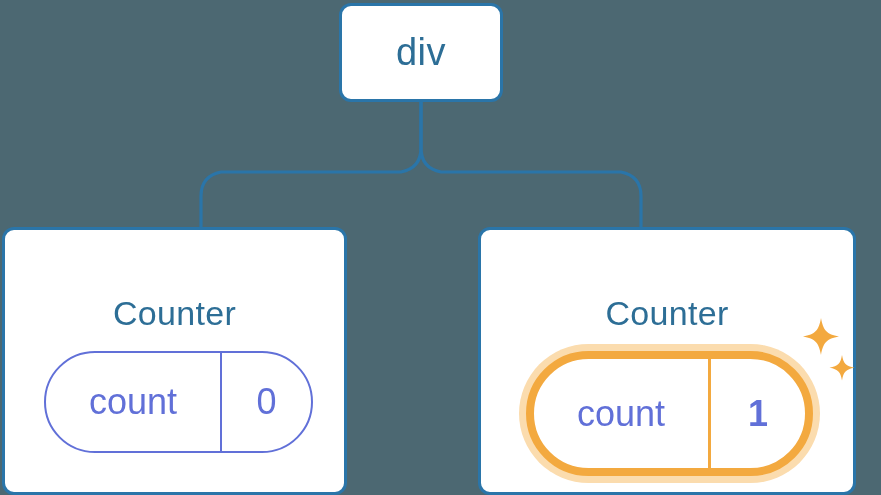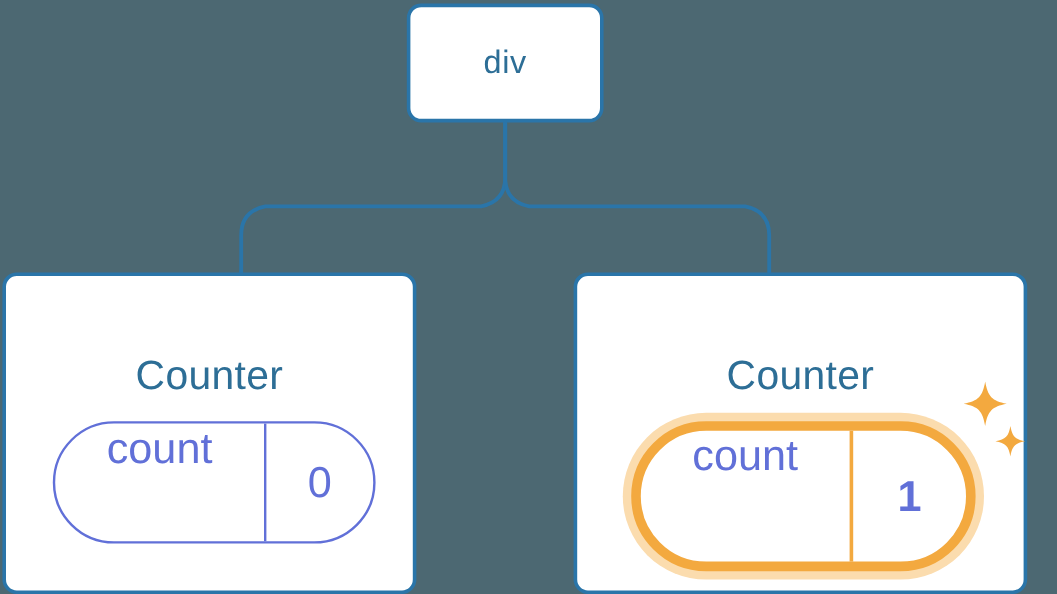--- a/index.html
+++ b/index.html
@@ -41,21 +41,21 @@
   .node-root {
     left: 339px;
     top: 3px;
     width: 164px;
     height: 99px;
     display: flex;
     align-items: center;
     justify-content: center;
   }
   .node-label-root {
-    font-size: 27px;
+    font-size: 38px;
     color: #2d6e96;
     letter-spacing: 0.5px;
   }
 
   .node-child {
     top: 227px;
     height: 268px;
     border-bottom-left-radius: 12px;
     border-bottom-right-radius: 12px;
   }
@@ -96,21 +96,21 @@
     width: 287px;
     height: 125px;
     border: 8px solid #f3a93f;
     border-radius: 63px;
     box-shadow: 0 0 0 7px #fbdcae;
   }
 
   .pill-key {
     flex: 0 0 176px;
     display: flex;
-    align-items: flex-start;
+    align-items: center;
     justify-content: center;
     border-right: 2px solid #6170d8;
     box-sizing: border-box;
   }
   .pill.highlight .pill-key {
     flex: 0 0 177px;
     border-right: 3px solid #f3a93f;
   }
   .pill-val {
     flex: 1 1 auto;

